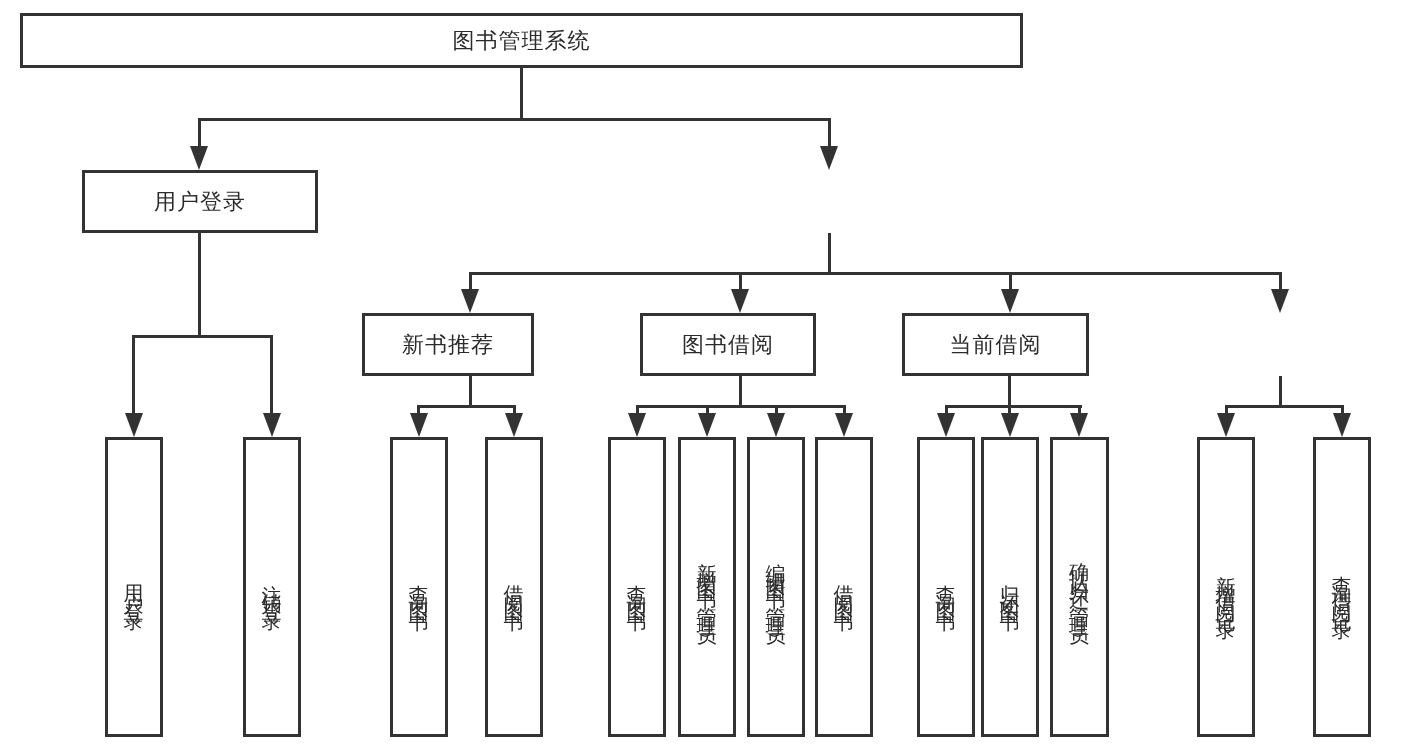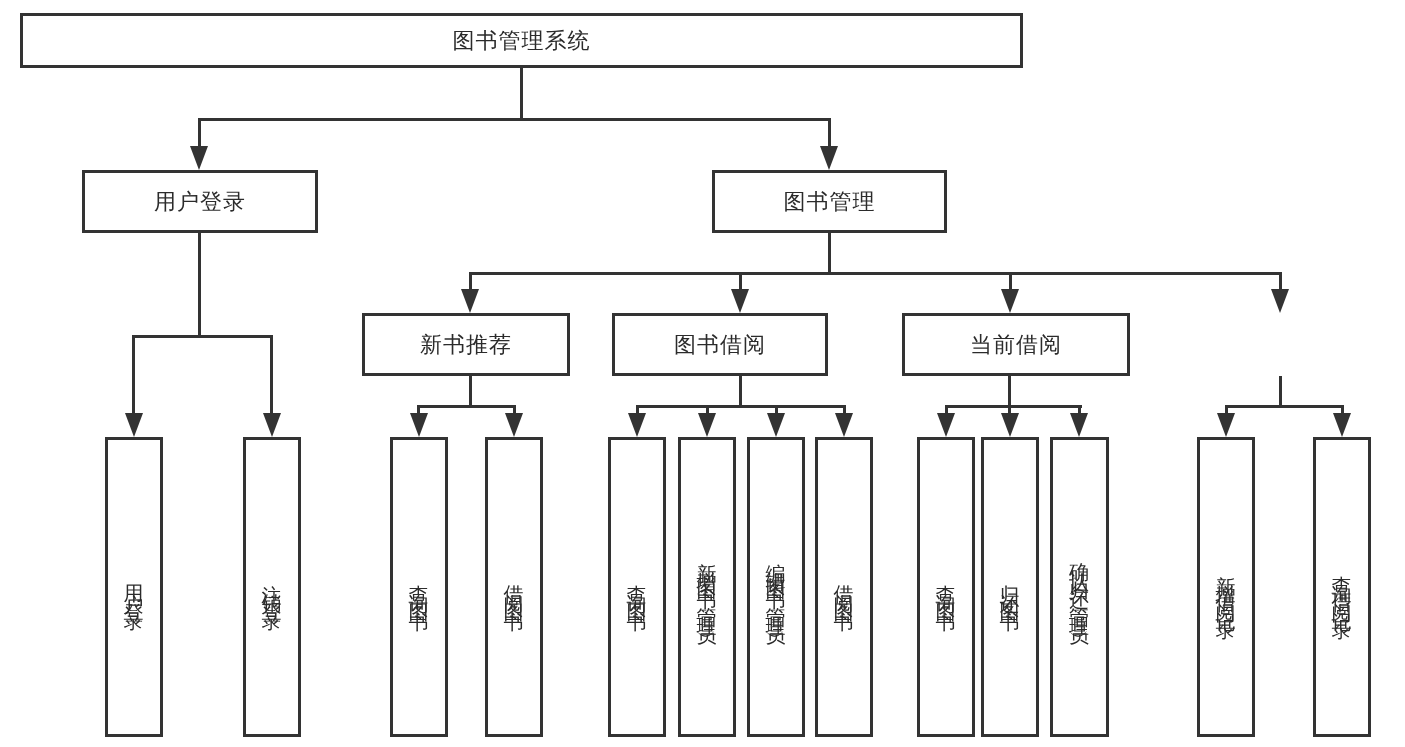--- a/index.html
+++ b/index.html
@@ -65,27 +65,26 @@
 </style>
 </head>
 <body>
 
 <div class="canvas">
 
   <div class="box" style="left:20px;top:13px;width:1003px;height:55px;">图书管理系统</div>
 
   <div class="box" style="left:82px;top:170px;width:236px;height:63px;">用户登录</div>
 
-  <div class="box" style="left:712px;top:170px;width:235px;height:63px;">图书管理</div>
 
-  <div class="box" style="left:362px;top:313px;width:208px;height:63px;">新书推荐</div>
+  <div class="box" style="left:362px;top:313px;width:172px;height:63px;">新书推荐</div>
 
-  <div class="box" style="left:612px;top:313px;width:216px;height:63px;">图书借阅</div>
+  <div class="box" style="left:640px;top:313px;width:176px;height:63px;">图书借阅</div>
 
-  <div class="box" style="left:902px;top:313px;width:228px;height:63px;">当前借阅</div>
+  <div class="box" style="left:902px;top:313px;width:187px;height:63px;">当前借阅</div>
 
 
   <div class="vbox" style="left:105px;top:437px;width:58px;height:300px;">
     <span>用户登录</span>
     </div>
 
   <div class="vbox" style="left:243px;top:437px;width:58px;height:300px;">
     <span>注销登录</span>
     </div>
 

